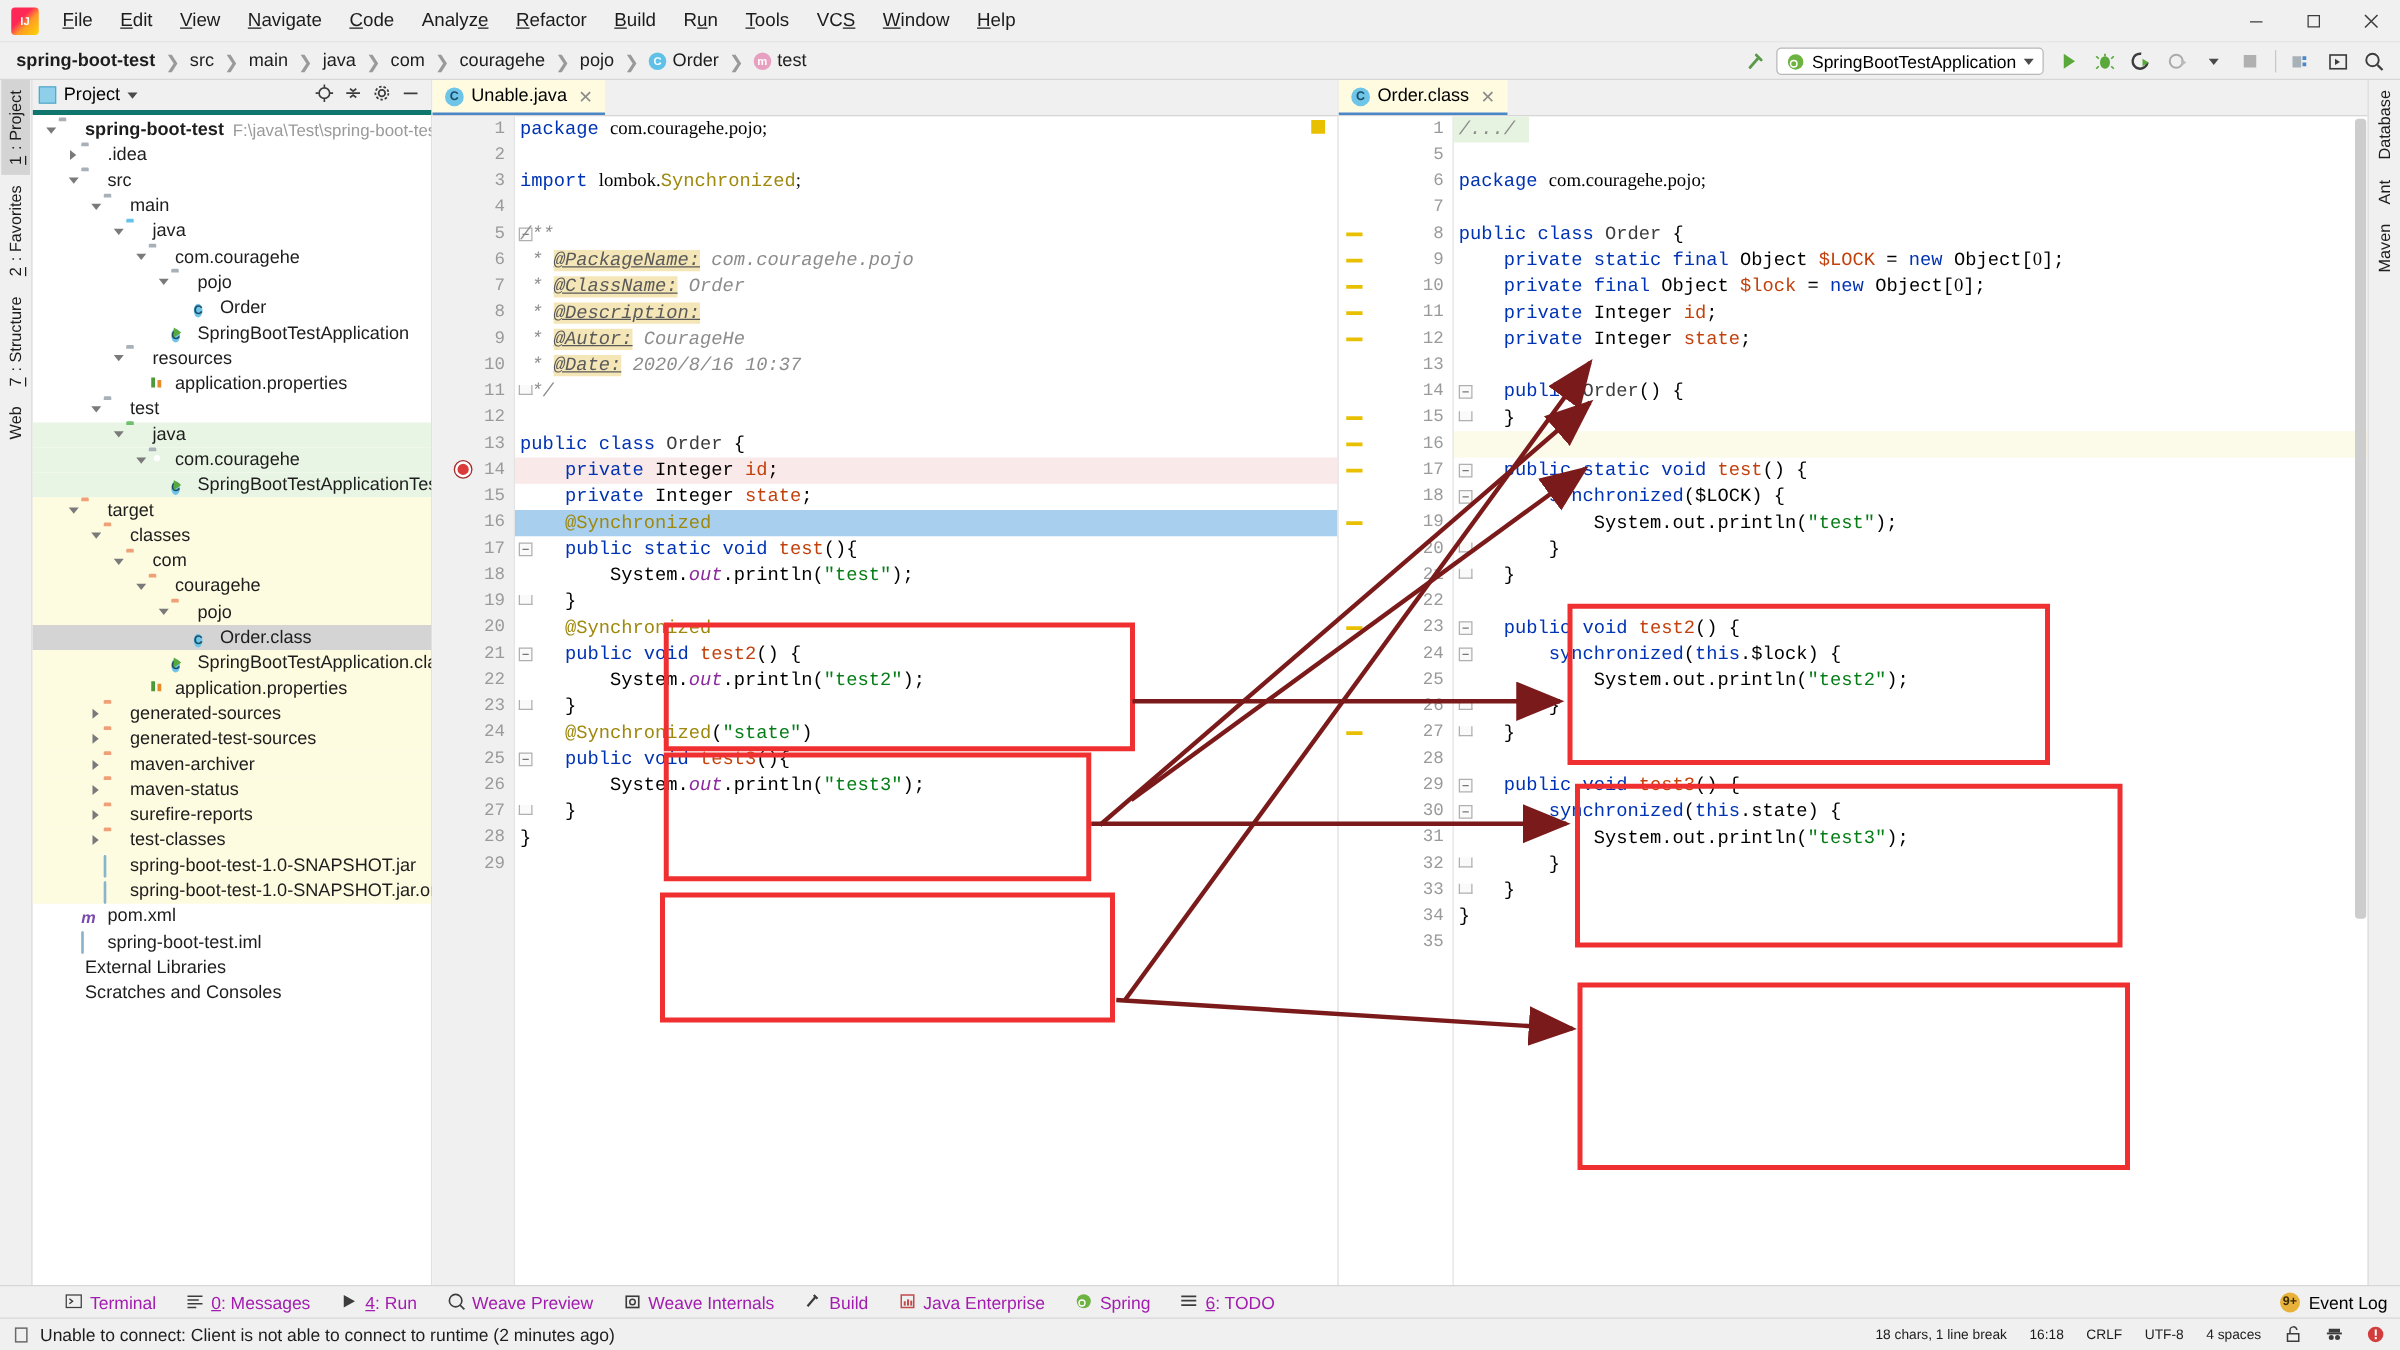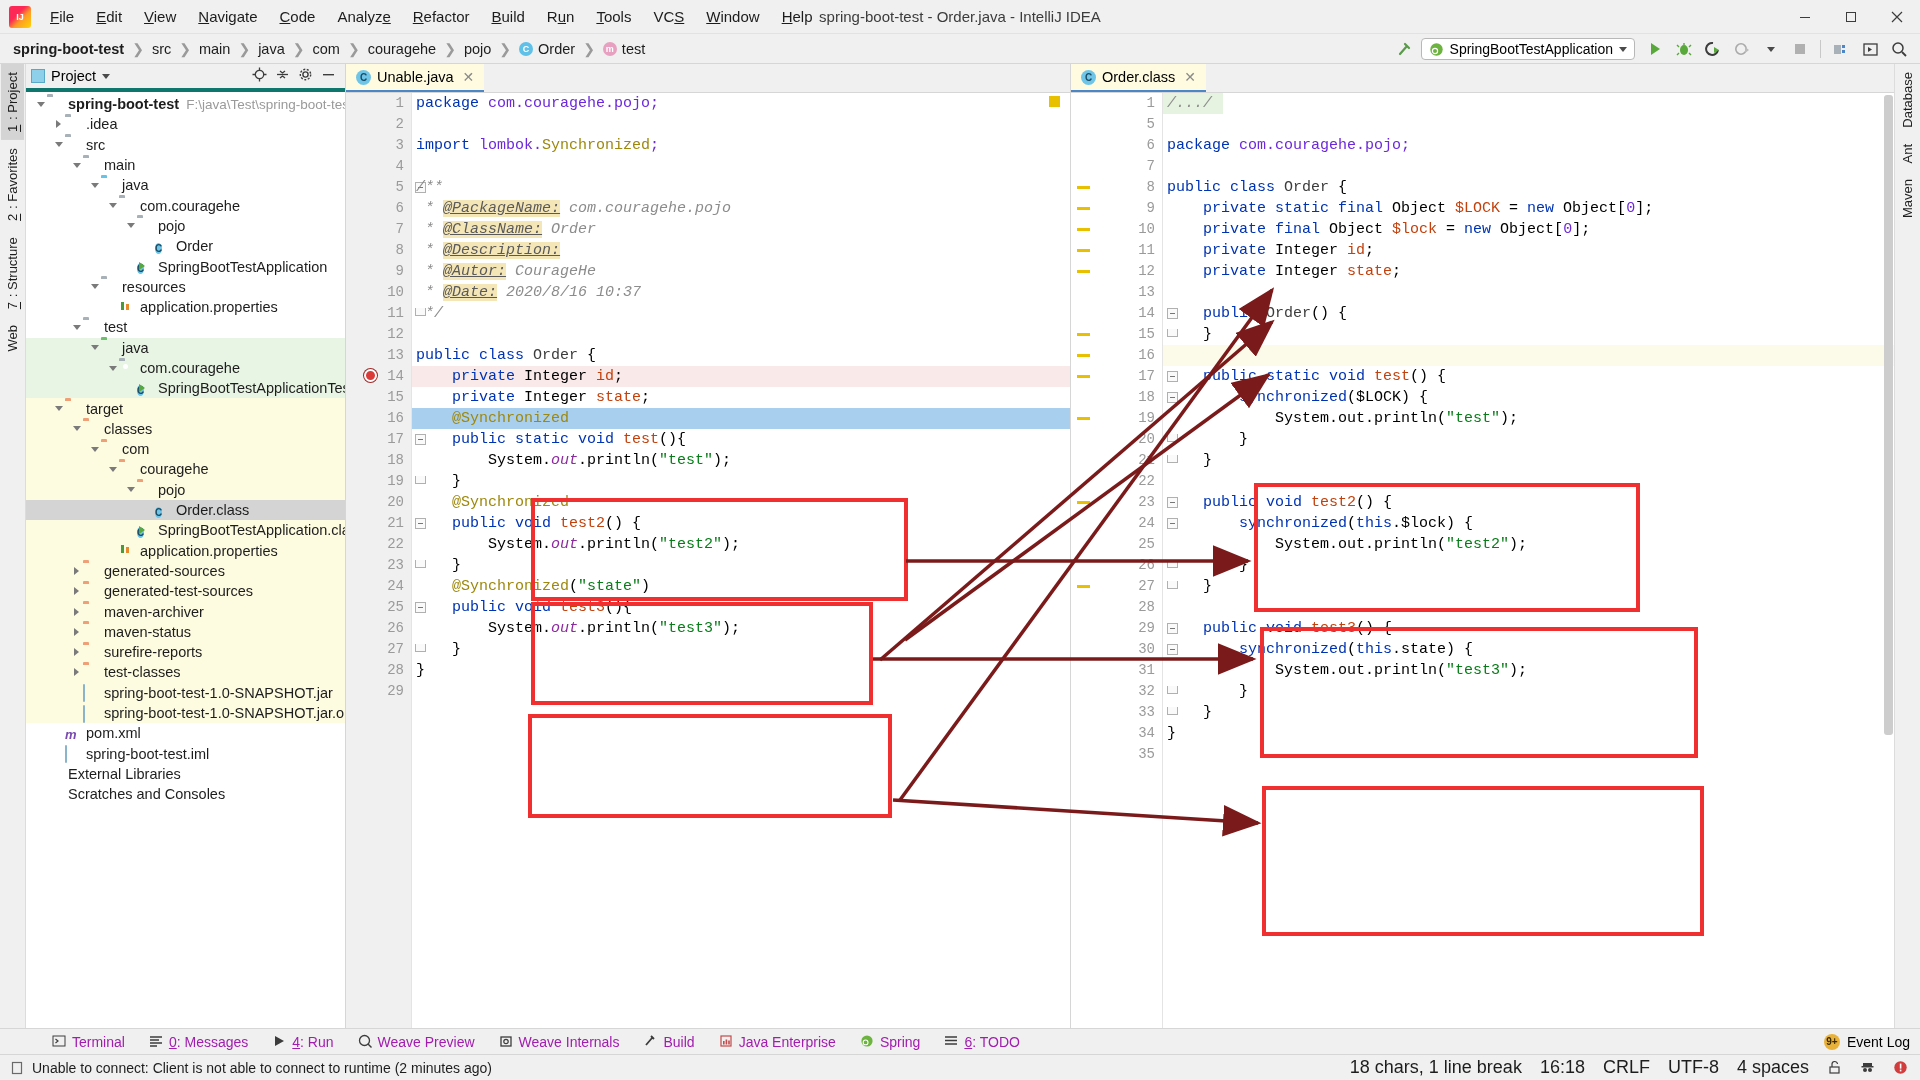--- a/index.html
+++ b/index.html
@@ -165,21 +165,21 @@
   }
   .cl { height:21px; line-height:21px; padding-left: 4px; }
   .kw  { color:#0033b3; }
   .cls { color:#3c3c3c; }
   .str { color:#067d17; }
   .ann { color:#9e880d; }
   .cmt { color:#8c8c8c; font-style:italic; }
   .cmt-tag { color:#5a5a5a; font-style:italic; text-decoration:underline; background:#f5e6b8; }
   .field { color:#c2410c;text-align:right; }
   .stat { color:#8c2aa0; font-style:italic; }
-  .pkgc { color:#6d28d9; }
+  .pkgc { color:#000000;font-family:Liberation Serif, serif; }
 
   
   .fold { position:absolute; width:11px;height:11px;border:1px solid #b0b0b0;background:#fafafa; }
   .fold::after{content:"";position:absolute;left:2px;top:4px;width:5px;height:1px;background:#777;}
   .fold.plus::before{content:"";position:absolute;left:4px;top:2px;width:1px;height:5px;background:#777;}
   .foldend { position:absolute; width:11px;height:8px;border:1px solid #b0b0b0;border-top:none;background:#fafafa; }
 
   .bpt { position:absolute; width:13px;height:13px;border-radius:50%;background:#db3b38;border:2px solid #fff; box-shadow: 0 0 0 1px #a02a28;}
 
   .dashmark { position:absolute; width:13px; height:3px; background:#e8c000; }
@@ -197,21 +197,21 @@
   .bb { display:flex; gap:6px; font-size:14px; padding: 0 12px; color:#a21caf; white-space:nowrap;}
   .bb u { text-decoration:underline; }
   .bb-right { position:absolute; right:10px; display:flex; align-items:center; gap:7px; font-size:14px; }
   .badge9 { background:#e8b23a; color:#3a2a00; font-size:10px; font-weight:bold; border-radius:50%; width:16px;height:16px;
             display:flex;align-items:center;justify-content:center;}
 
   .statusbar {
     height:26px; min-height:26px; background:#f0f0f0; border-top:1px solid #d6d6d6;
     display:flex; align-items:center; padding-left:10px; font-size:14px; color:#1d1d1d; position:relative;
   }
-  .sb-right { position:absolute; right:12px; display:flex; align-items:center; gap:18px; font-size:18px; }
+  .sb-right { position:absolute; right:12px; display:flex; align-items:center; gap:18px; font-size:11px; }
 
   .scrollthumb { position:absolute; right:0; background:#cdcdcd; border-radius:3px; width:9px; }
 </style>
 </head>
 <body>
 
 <div class="app">
 
   <div class="titlebar">
     <div class="ij-logo"></div>
@@ -223,21 +223,20 @@
         <div class="mi"><u>C</u>ode</div>
         <div class="mi">Analyz<u>e</u></div>
         <div class="mi"><u>R</u>efactor</div>
         <div class="mi"><u>B</u>uild</div>
         <div class="mi">R<u>u</u>n</div>
         <div class="mi"><u>T</u>ools</div>
         <div class="mi">VC<u>S</u></div>
         <div class="mi"><u>W</u>indow</div>
         <div class="mi"><u>H</u>elp</div>
       </div>
-    <div class="win-title">spring-boot-test - Order.java - IntelliJ IDEA</div>
     <div class="wbtns">
       <div class="wbtn">
         <svg width="12" height="12" viewBox="0 0 12 12">
             <rect x="1" y="6" width="10" height="1" fill="#3c3c3c"></rect>
           </svg>
       </div>
       <div class="wbtn">
         <svg width="12" height="12" viewBox="0 0 12 12">
             <rect x="1.5" y="1.5" width="9" height="9" fill="none" stroke="#3c3c3c"></rect>
           </svg>

